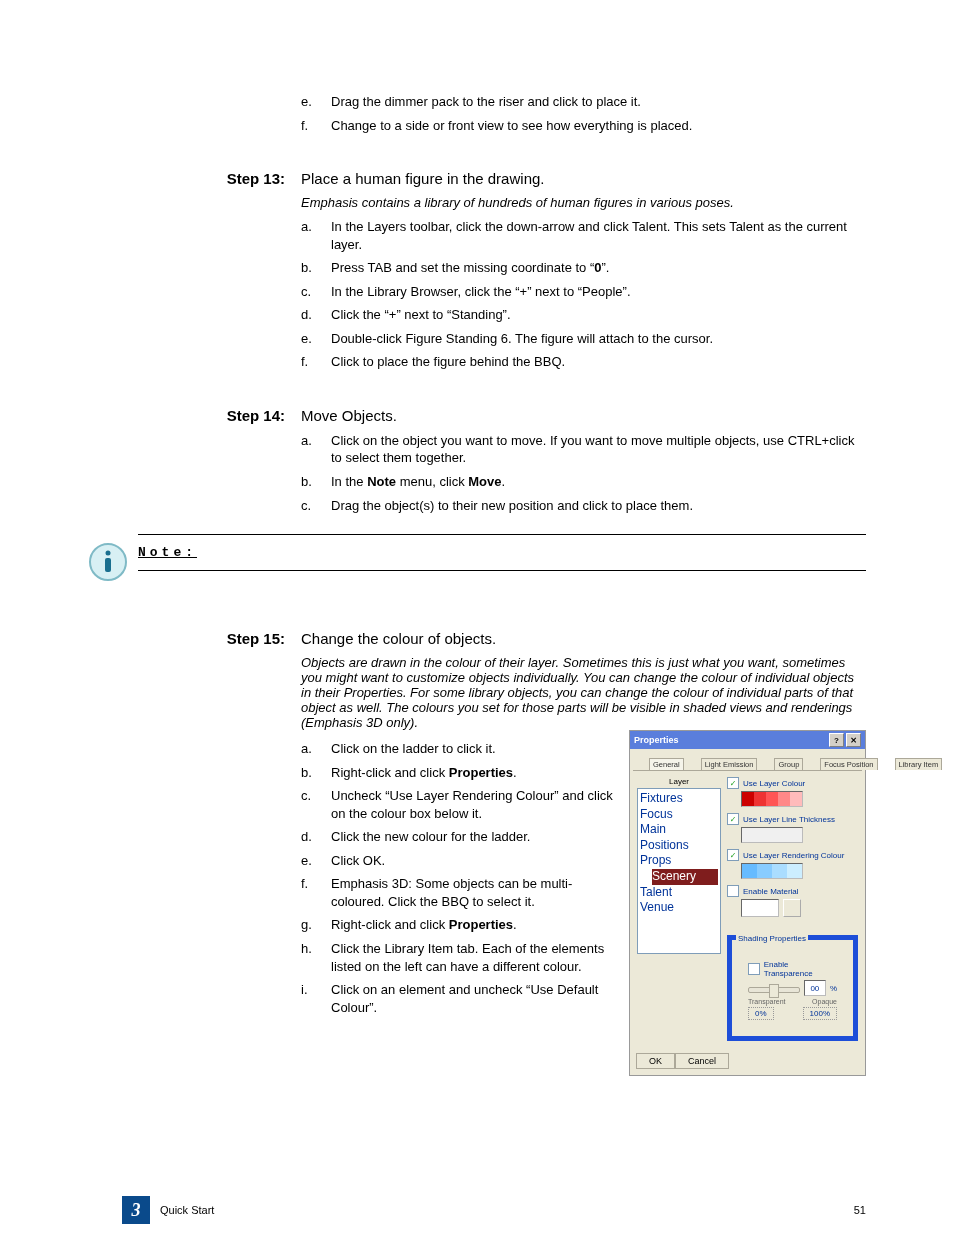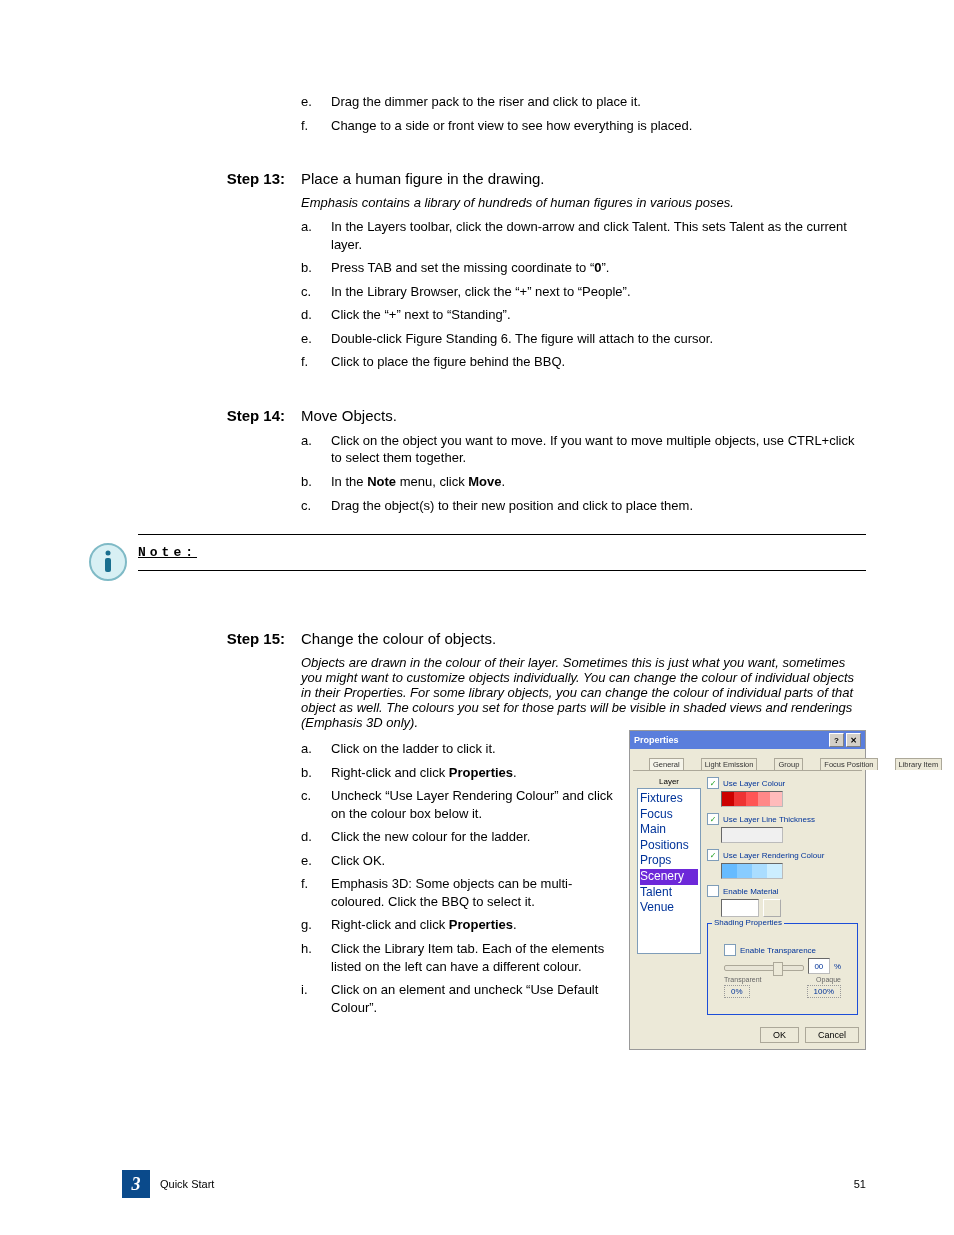--- a/index.html
+++ b/index.html
@@ -135,42 +135,42 @@
     white-space: nowrap;
   }
   .tab.active { background: #f5f4ea; }
   .tab-body {
     border-top: 1px solid #aca899;
     margin: 0 3px;
     padding: 6px 4px;
     display:flex;
     gap:6px;
   }
-  .layer-col { width: 64px; }
+  .layer-col { width: 84px; }
   .layer-head { text-align:center; font-size:8px; margin-bottom:2px;}
   .layer-list {
     border:1px solid #7f9db9;
     background:#fff;
     height: 160px;
     padding:2px;
     color:#003399;
     font-size:12px;
     line-height:1.3;
   }
-  .layer-list div.sel { background:#6d28d9; color:#fff; }
+  .layer-list div.sel { background:#7f1d1d; color:#fff;margin-left:12px; }
   .opts { flex:1; font-size:8px; color:#003399; }
   .chk { display:flex; align-items:center; gap:4px; margin-bottom:2px;}
   .chk .box { width:10px; height:10px; border:1px solid #7f9db9; background:#fff; display:flex; align-items:center; justify-content:center; font-size:8px; color:#21a121;}
   .swatch { width: 60px; height:14px; border:1px inset #bbb; display:flex; margin:2px 0 6px 14px;}
   .swatch .c { flex:1; }
-  .group-box { border:1px solid #1d4ed8; padding:16px; margin-top:6px; position:relative;}
+  .group-box { border:5px solid #1d4ed8; padding:16px; margin-top:18px; position:relative;}
   .group-box .legend { position:absolute; top:-6px; left:4px; background:#ece9d8; padding:0 2px; color:#003399;}
   .slider { height:4px; background:#e8e5d7; border:1px solid #aca899; border-radius:2px; margin:6px 0 2px 0; position:relative;}
   .slider .thumb { position:absolute; right:20px; top:-4px; width:8px; height:12px; background:#ece9d8; border:1px solid #aca899;}
-  .btns { display:flex; justify-content:flex-end; gap:6px; padding:6px;}
+  .btns { display:flex; justify-content:flex-start; padding:6px;}
   .btn { border:1px solid #aca899; background:#ece9d8; padding:2px 12px; font-size:9px;}
   .footer {
     position: relative;
     margin-top: 120px;
     display:flex;
     align-items:center;
     padding-left: 34px;
   }
   .footer .pnum {
     background:#0a4a8b;

